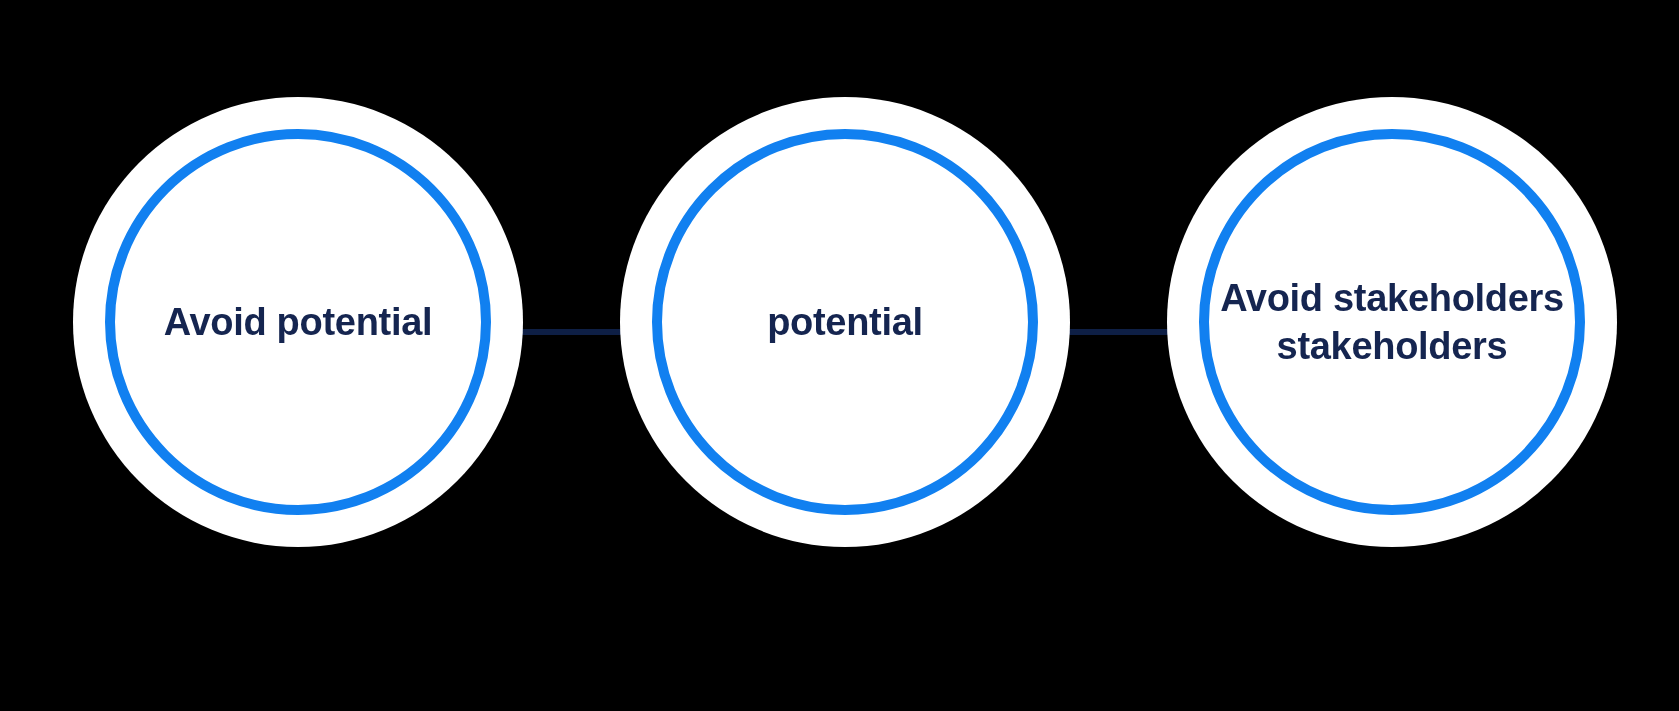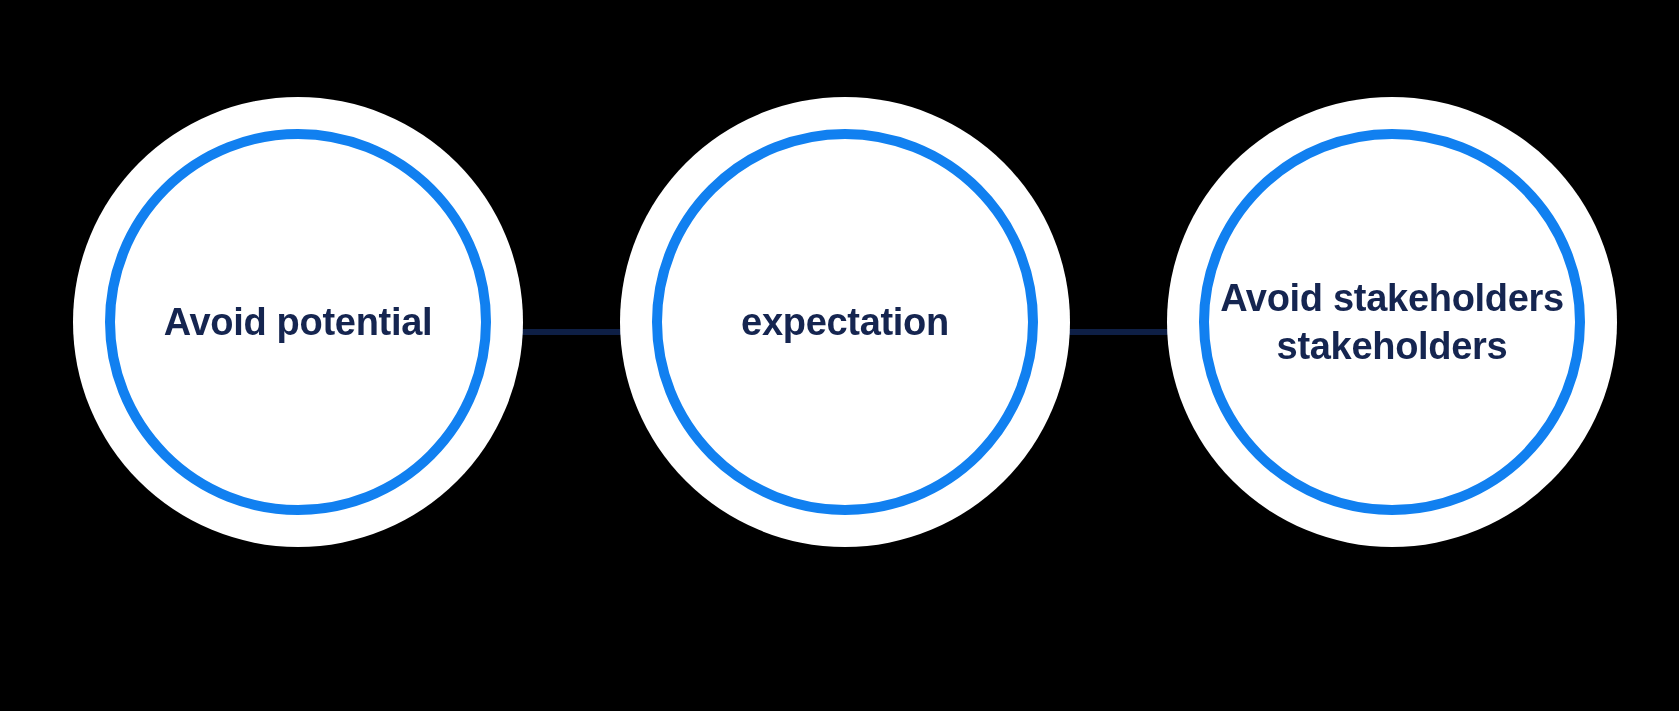--- a/index.html
+++ b/index.html
@@ -75,21 +75,21 @@
   <div class="connector connector-2"></div>
 
   <div class="node node-1">
     <div class="ring">
       <div class="label-line">Avoid potential</div>
     </div>
   </div>
 
   <div class="node node-2">
     <div class="ring">
-      <div class="label-line">expectation</div>
+      <div class="label-line">potential</div>
     </div>
   </div>
 
   <div class="node node-3">
     <div class="ring">
       <div class="label-line">Avoid stakeholders</div>
       <div class="label-line">stakeholders</div>
     </div>
   </div>
 

